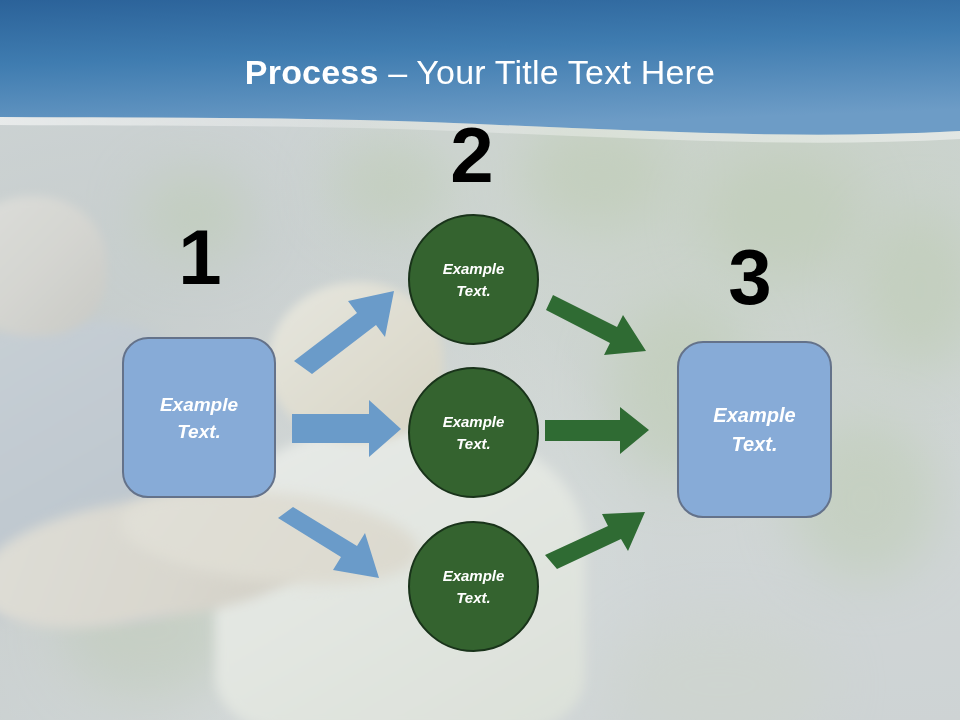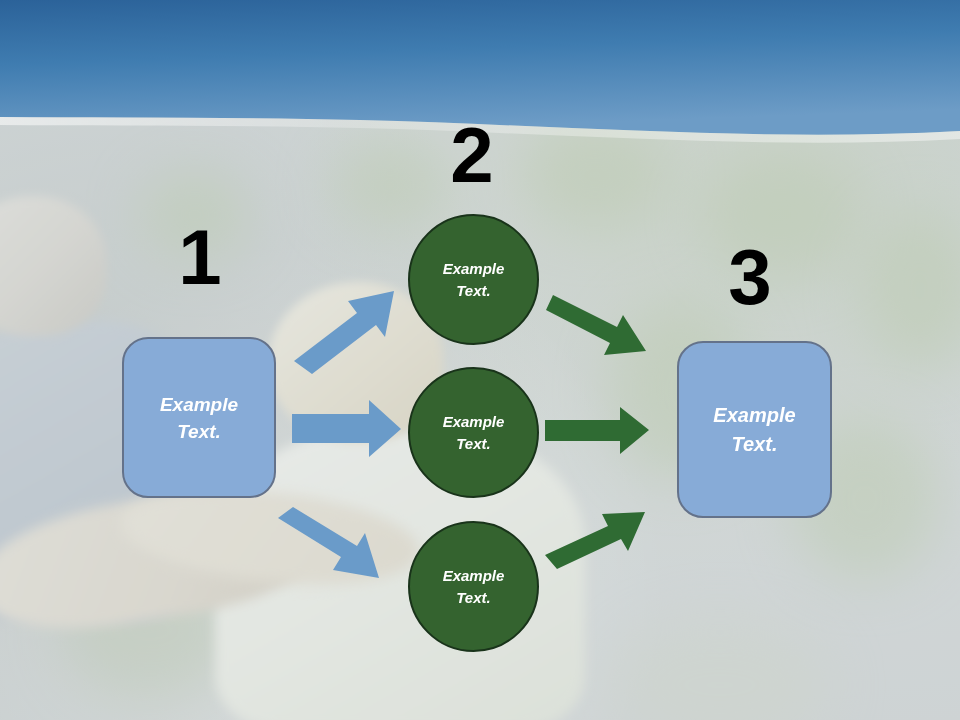--- a/index.html
+++ b/index.html
@@ -232,20 +232,23 @@
           <stop offset="0%" stop-color="#ffffff" stop-opacity="0.55"></stop>
           <stop offset="35%" stop-color="#ffffff" stop-opacity="0.25"></stop>
           <stop offset="100%" stop-color="#ffffff" stop-opacity="0.45"></stop>
         </linearGradient>
       </defs>
       <path d="M0,0 L960,0 L960,131 C760,142 560,125 360,120 C240,117 110,118 0,117 Z" fill="url(#hdrGrad)"></path>
       <path d="M0,117 C110,118 240,117 360,120 C560,125 760,142 960,131 L960,139 C760,150 560,133 360,128 C240,125 110,126 0,125 Z" fill="url(#hdrEdge)"></path>
     </svg>
   </div>
 
+  <div class="title">
+    <span class="bold">Process</span><span class="light"> – </span><span class="light">Your Title Text Here</span>
+  </div>
 
   <div class="arrow-layer">
     <svg width="960" height="720" viewBox="0 0 960 720" xmlns="http://www.w3.org/2000/svg">
 
       <g>
         <path d="M294,361 L357,313 L348,301 L394,291 L385,337 L376,325 L312,374 Z" fill="#6a9bc9"></path>
       </g>
 
       <g>
         <path d="M292,414 L369,414 L369,400 L401,429 L369,457 L369,443 L292,443 Z" fill="#6a9bc9"></path>

